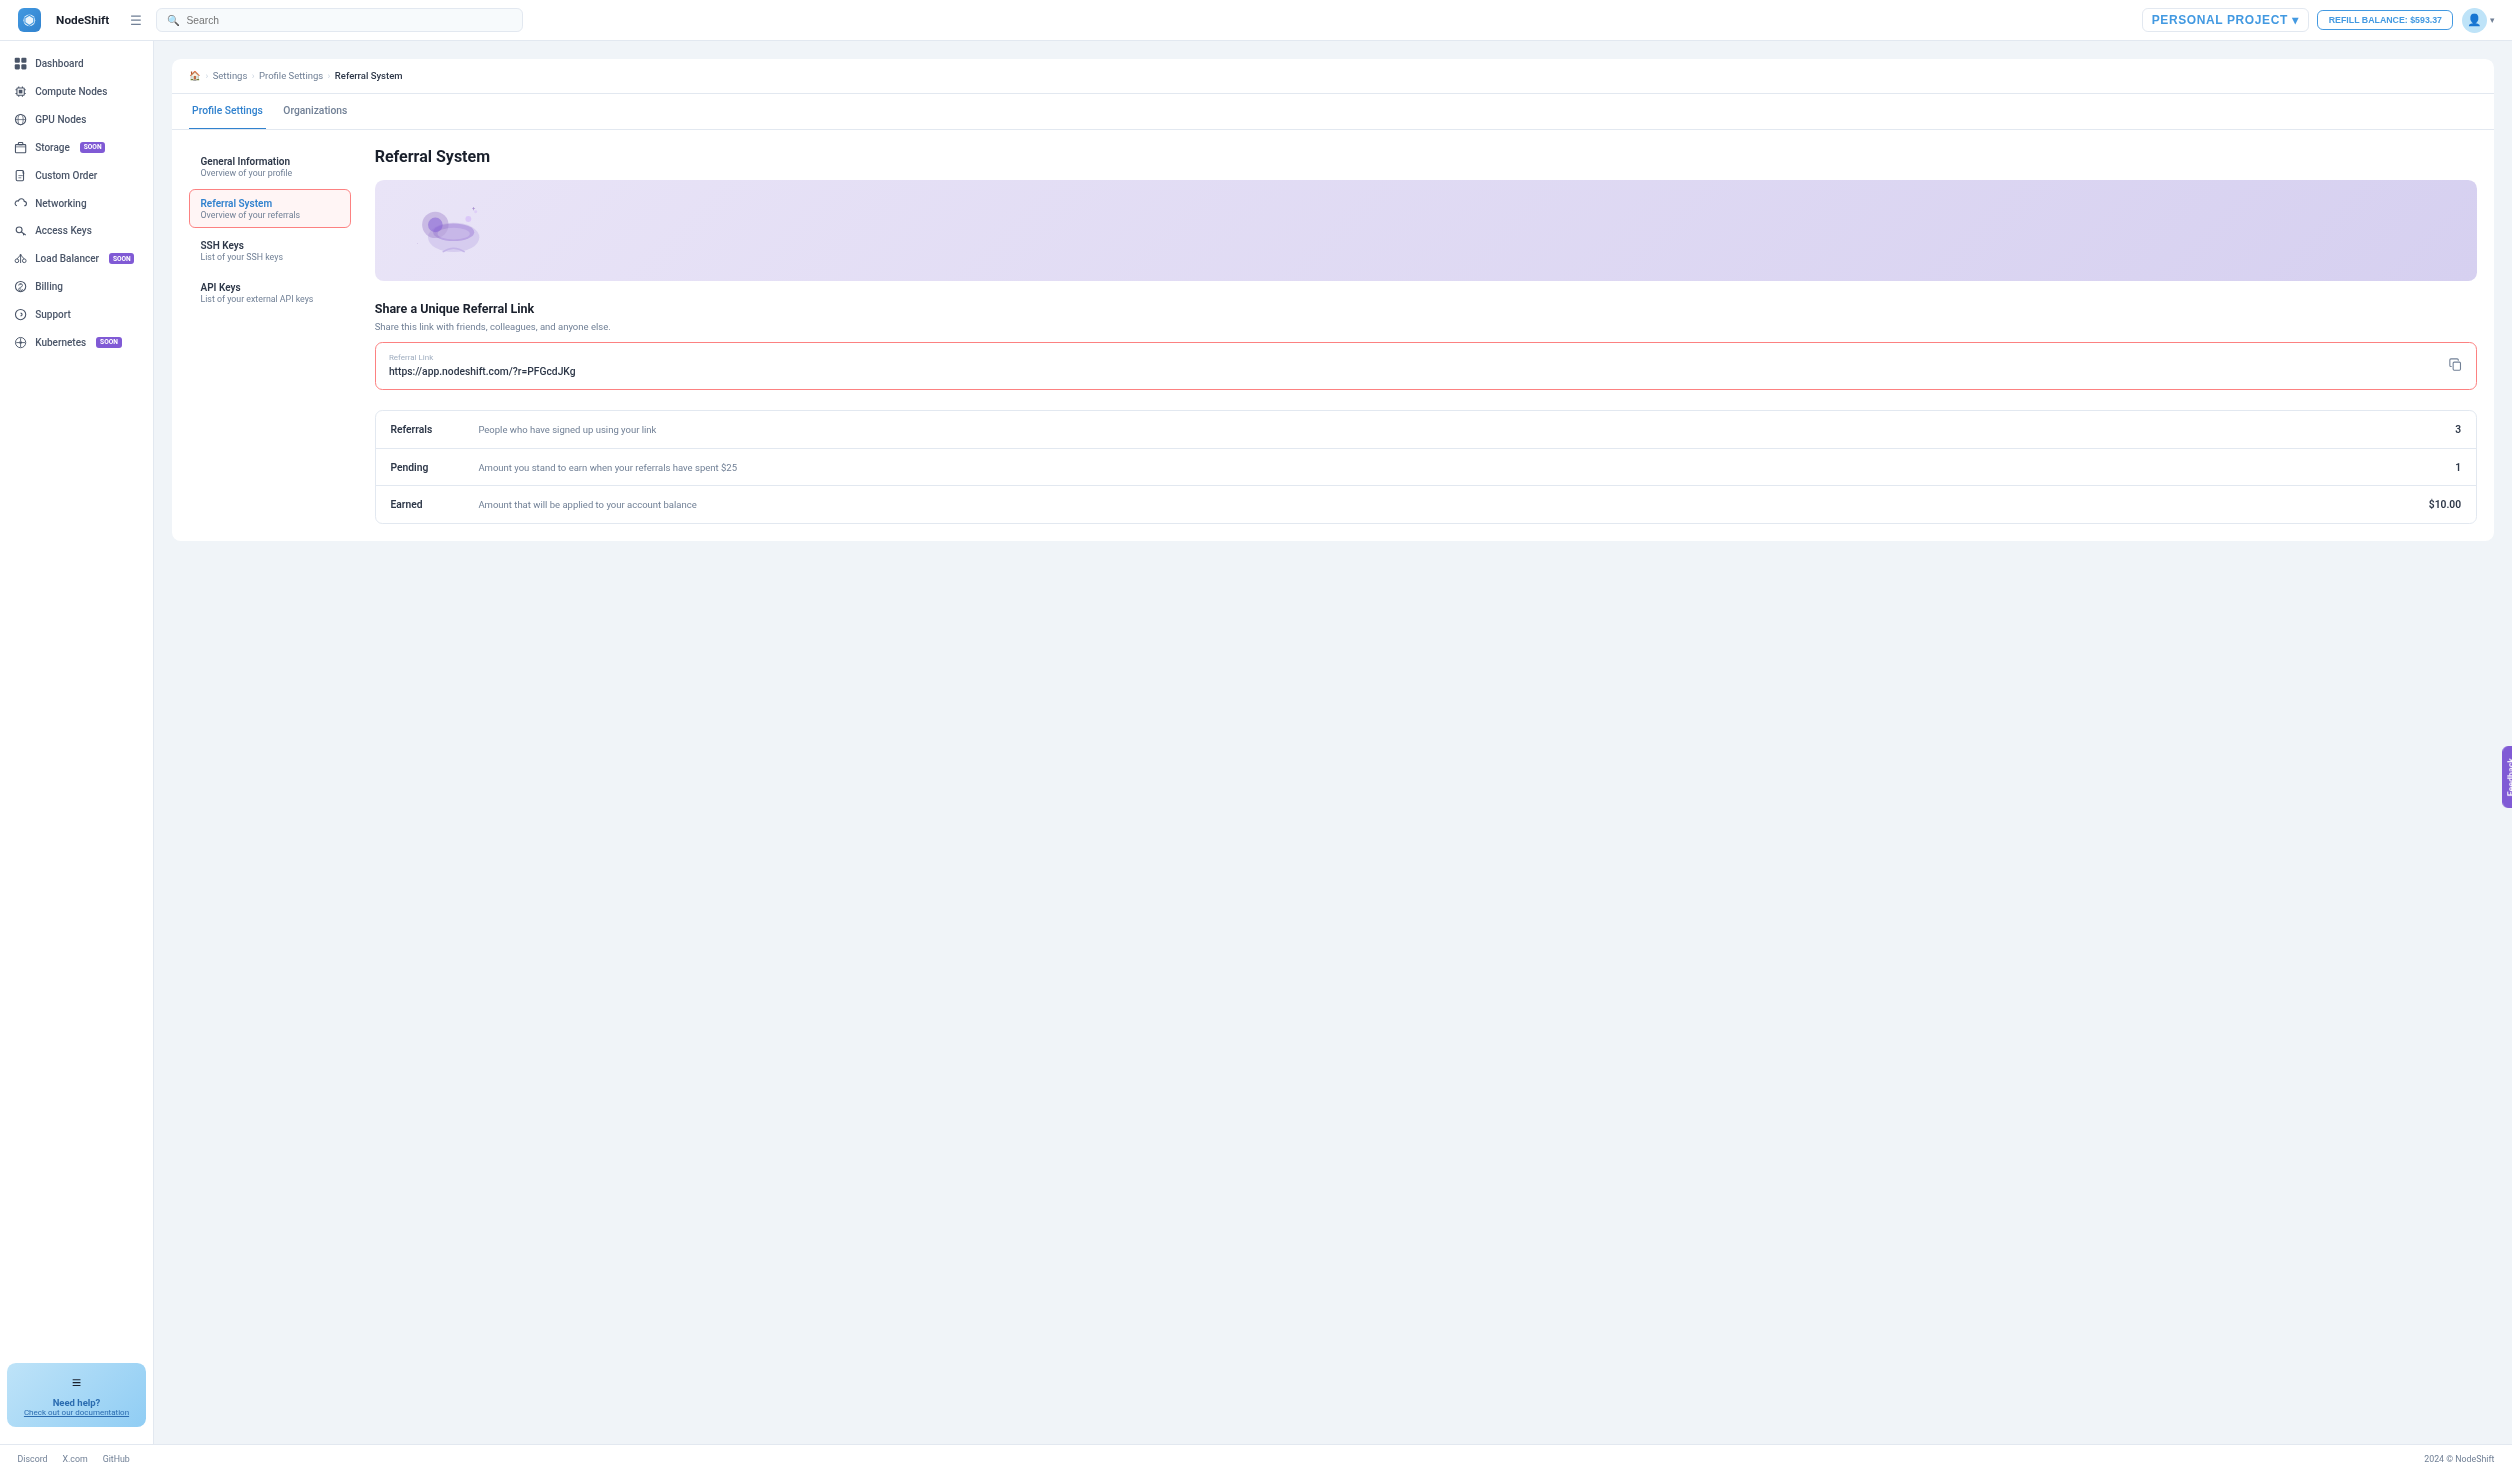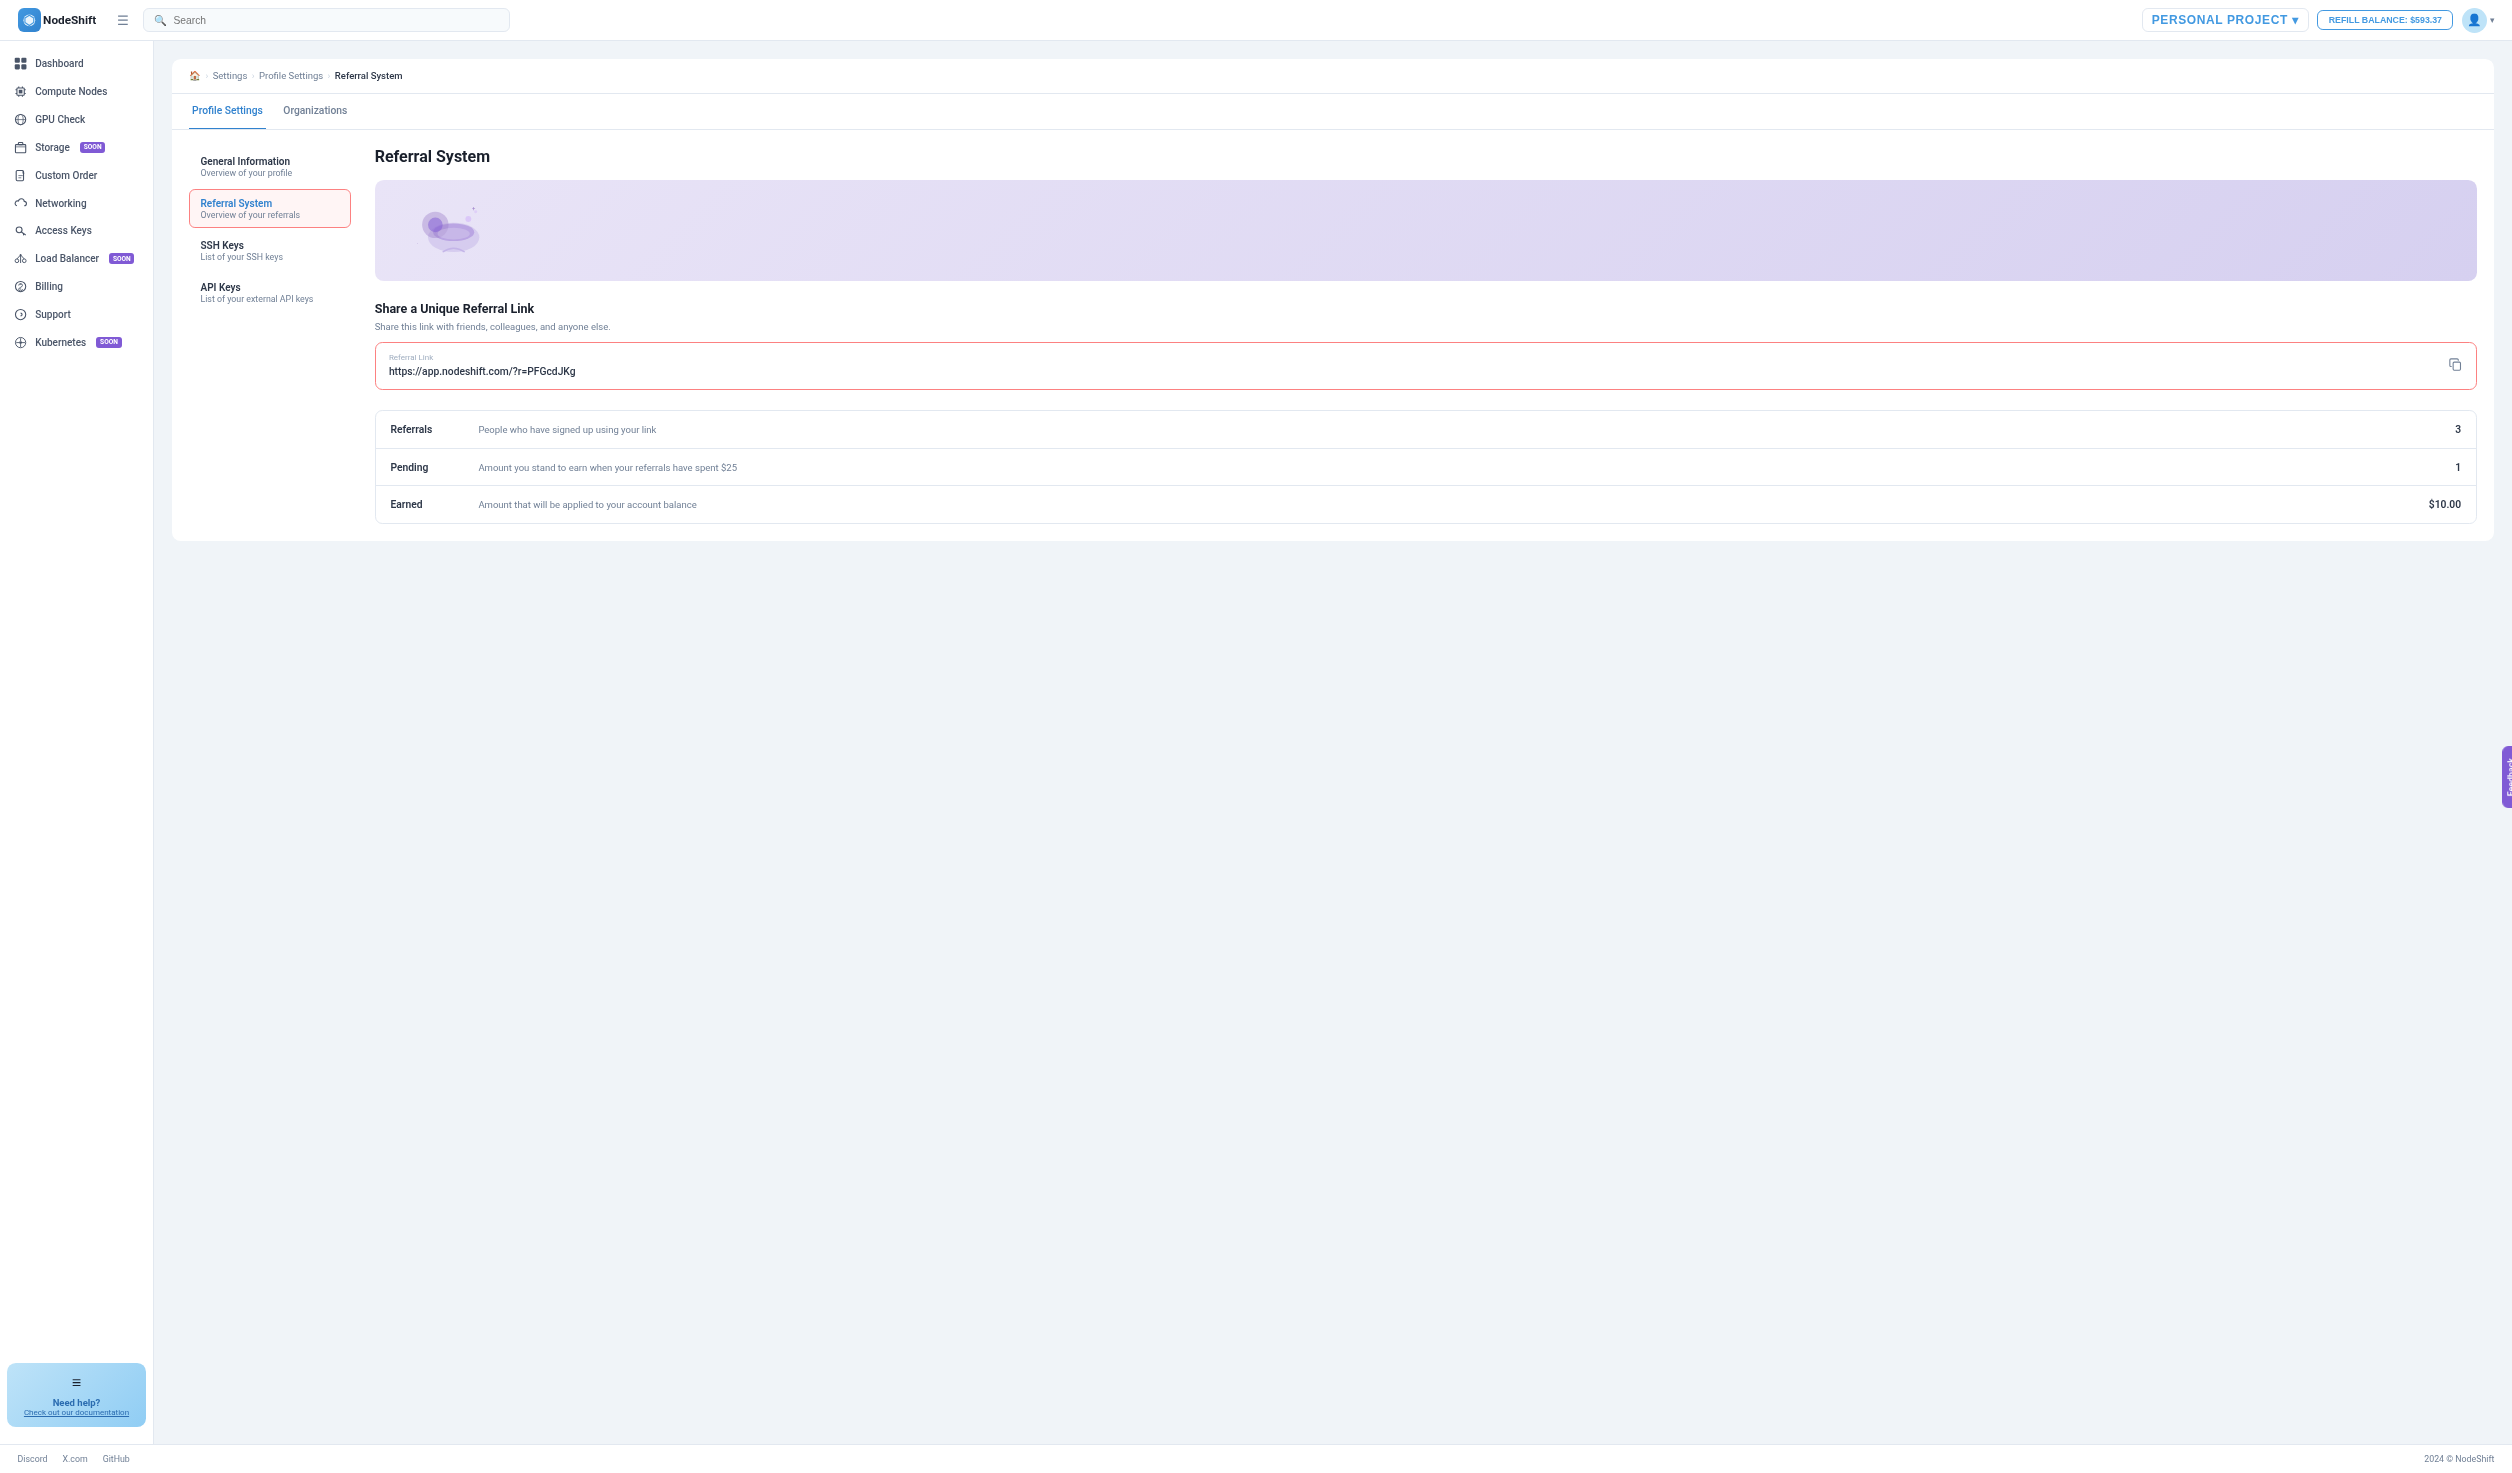--- a/index.html
+++ b/index.html
@@ -7,21 +7,21 @@
 
     
     .app { display: flex; flex-direction: column; height: 100vh; }
     .topbar { display: flex; align-items: center; gap: 11.8px; background: #fff; padding: 0 17.6px; height: 41px; border-bottom: 0.7px solid #e2e8f0; flex-shrink: 0; }
     .main-layout { display: flex; flex: 1; overflow: hidden; }
     .sidebar { width: 154px; background: #fff; border-right: 0.7px solid #e2e8f0; display: flex; flex-direction: column; padding: 8.8px 0; flex-shrink: 0; overflow-y: auto; }
     .content-area { flex: 1; overflow-y: auto; padding: 17.6px; background: #f0f4f8; }
     .footer { background: #fff; border-top: 0.7px solid #e2e8f0; padding: 8.8px 17.6px; display: flex; justify-content: space-between; font-size: 8.8px; color: #718096; flex-shrink: 0; }
 
     
-    .logo { display: flex; align-items: center; gap: 2px; font-weight: 700; font-size: 11.8px; color: #1a202c; margin-right: 5.9px; }
+    .logo { display: flex; align-items: center; gap: 15px; font-weight: 700; font-size: 11.8px; color: #1a202c; margin-right: 5.9px; }
     .logo-icon { width: 23.5px; height: 23.5px; background: linear-gradient(135deg, #4299e1, #3182ce); border-radius: 5.9px; display: flex; align-items: center; justify-content: center; color: white; font-size: 11.8px; }
     .menu-btn { background: none; border: none; cursor: pointer; color: #718096; font-size: 13.2px; padding: 2.9px; }
     .search-bar { display: flex; align-items: center; gap: 5.9px; background: #f7fafc; border: 0.7px solid #e2e8f0; border-radius: 5.9px; padding: 4.4px 10.3px; flex: 1; max-width: 367px; }
     .search-bar input { border: none; background: transparent; outline: none; font-size: 10.3px; color: #718096; width: 100%; }
     .topbar-right { margin-left: auto; display: flex; align-items: center; gap: 8.8px; }
     .project-btn { display: flex; align-items: center; gap: 4.4px; background: none; border: 0.7px solid #e2e8f0; border-radius: 5.9px; padding: 4.4px 8.8px; cursor: pointer; font-size: 12px; font-weight: 600; color: #4299e1; letter-spacing: 0.05em; text-align: right; }
     .refill-btn { display: flex; align-items: center; gap: 4.4px; background: none; border: 1.5px solid #4299e1; border-radius: 5.9px; padding: 4.4px 10.3px; cursor: pointer; font-size: 8.8px; font-weight: 600; color: #4299e1; }
     .avatar { width: 25px; height: 25px; border-radius: 50%; background: #bee3f8; display: flex; align-items: center; justify-content: center; font-size: 11.8px; cursor: pointer; }
     .avatar-btn { display: flex; align-items: center; gap: 2.9px; cursor: pointer; background: none; border: none; }
 
@@ -151,21 +151,21 @@
         <span>Compute Nodes</span>
       </div>
       <div class="sidebar-item">
         <span class="sidebar-icon">
           <svg width="13.2" height="13.2" viewBox="0 0 18 18" fill="none">
               <circle cx="9" cy="9" r="7" stroke="#4a5568" stroke-width="1.5" fill="none"></circle>
               <ellipse cx="9" cy="9" rx="3.5" ry="7" stroke="#4a5568" stroke-width="1"></ellipse>
               <line x1="2" y1="9" x2="16" y2="9" stroke="#4a5568" stroke-width="1"></line>
             </svg>
         </span>
-        <span>GPU Check</span>
+        <span>GPU Nodes</span>
       </div>
       <div class="sidebar-item">
         <span class="sidebar-icon">
           <svg width="13.2" height="13.2" viewBox="0 0 18 18" fill="none">
               <rect x="2" y="5" width="14" height="11" rx="1" stroke="#4a5568" stroke-width="1.5" fill="none"></rect>
               <path d="M2 8h14" stroke="#4a5568" stroke-width="1"></path>
               <rect x="6" y="2" width="6" height="3" rx="1" stroke="#4a5568" stroke-width="1.5" fill="none"></rect>
             </svg>
         </span>
         <span>Storage</span>

